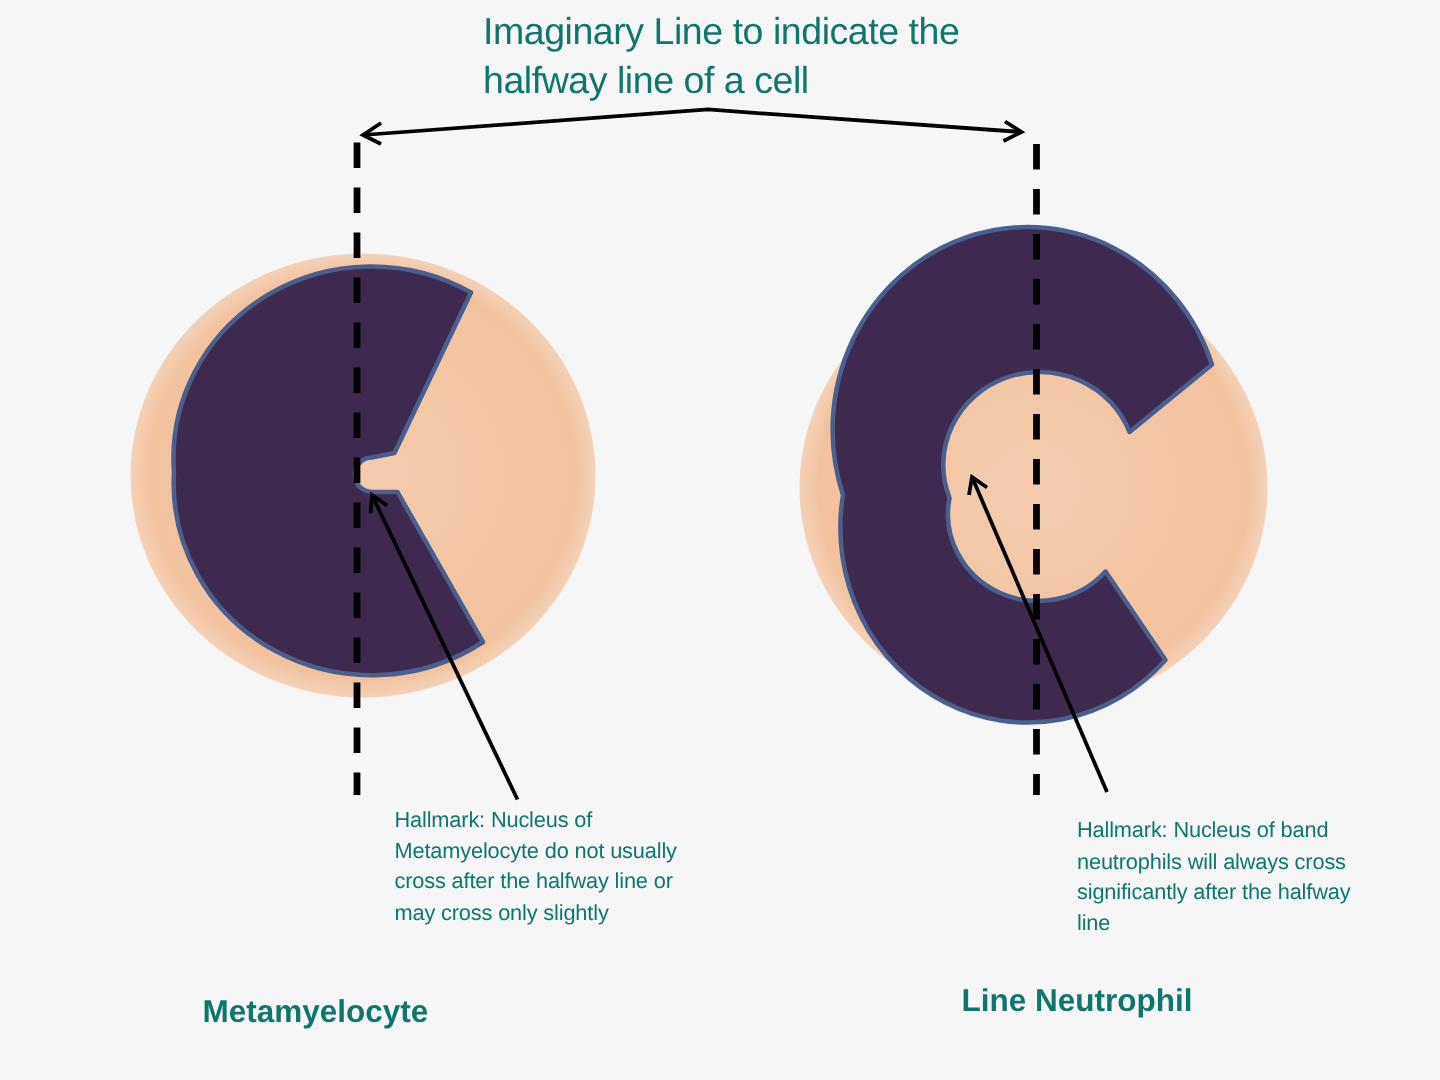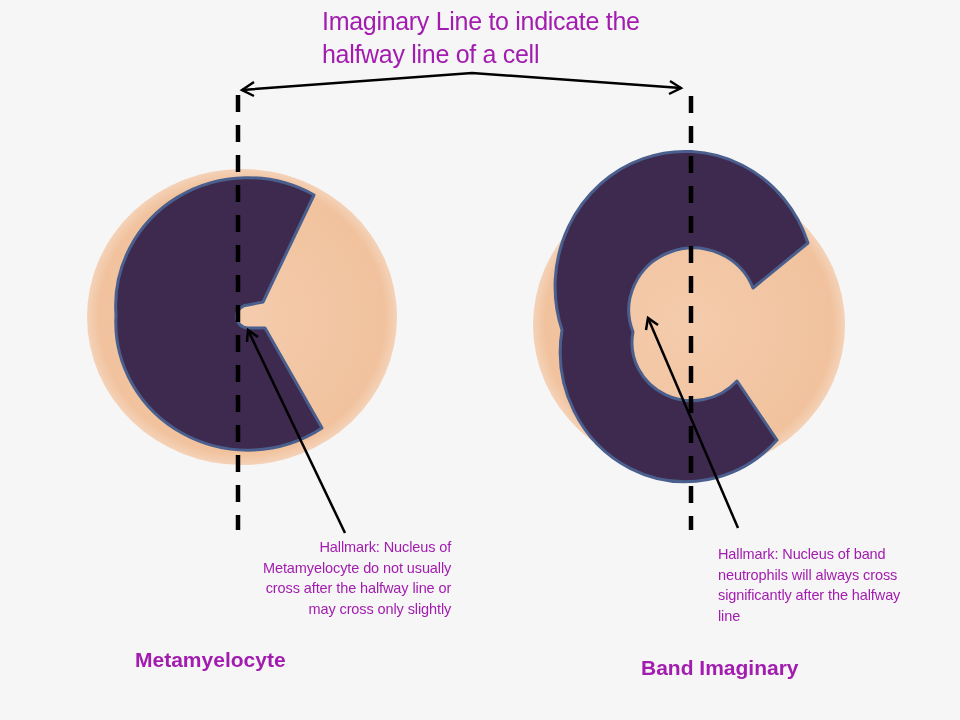--- a/index.html
+++ b/index.html
@@ -3,32 +3,32 @@
   <meta charset="utf-8">
   <style>
     html, body { margin: 0; padding: 0; }
     body {
       width: 960px; height: 720px; overflow: hidden;
       background: #f6f6f6;
       font-family: "Liberation Sans", "DejaVu Sans", sans-serif;
       position: relative;
     }
     #stage { position: absolute; left: 0; top: 0; width: 960px; height: 720px; }
-    .txt { position: absolute; color: #a21caf; }
+    .txt { position: absolute; color: #0f766e; }
     .title {
       left: 322px; top: 5px; font-size: 25px; line-height: 33px; font-weight: normal;
       letter-spacing: -0.3px; white-space: pre-line;
     }
     .note {
       font-size: 14.5px; line-height: 20.5px; white-space: pre-line; letter-spacing: -0.1px;
     }
-    .note-left { left: 263px; top: 537px; text-align: right; }
+    .note-left { left: 263px; top: 537px; }
     .note-right { left: 718px; top: 544px; }
     .label { font-size: 21px; font-weight: bold; letter-spacing: 0px; }
-    .label-left { left: 135px; top: 648px; }
+    .label-left { left: 135px; top: 663px; }
     .label-right { left: 641px; top: 656px; }
   </style>
 </head>
 <body>
 
 <svg id="stage" width="960" height="720" viewBox="0 0 960 720" xmlns="http://www.w3.org/2000/svg">
   <defs>
     <radialGradient id="cyto" cx="50%" cy="50%" r="50%">
       <stop offset="0%" stop-color="#f4ccad"></stop>
       <stop offset="92%" stop-color="#f1c29d"></stop>
@@ -84,13 +84,13 @@
 <div class="txt note note-left">Hallmark: Nucleus of
 Metamyelocyte do not usually
 cross after the halfway line or
 may cross only slightly</div>
 <div class="txt note note-right">Hallmark: Nucleus of band
 neutrophils will always cross
 significantly after the halfway
 line</div>
 
 <div class="txt label label-left">Metamyelocyte</div>
-<div class="txt label label-right">Band Imaginary</div>
+<div class="txt label label-right">Line Neutrophil</div>
 
 </body></html>

